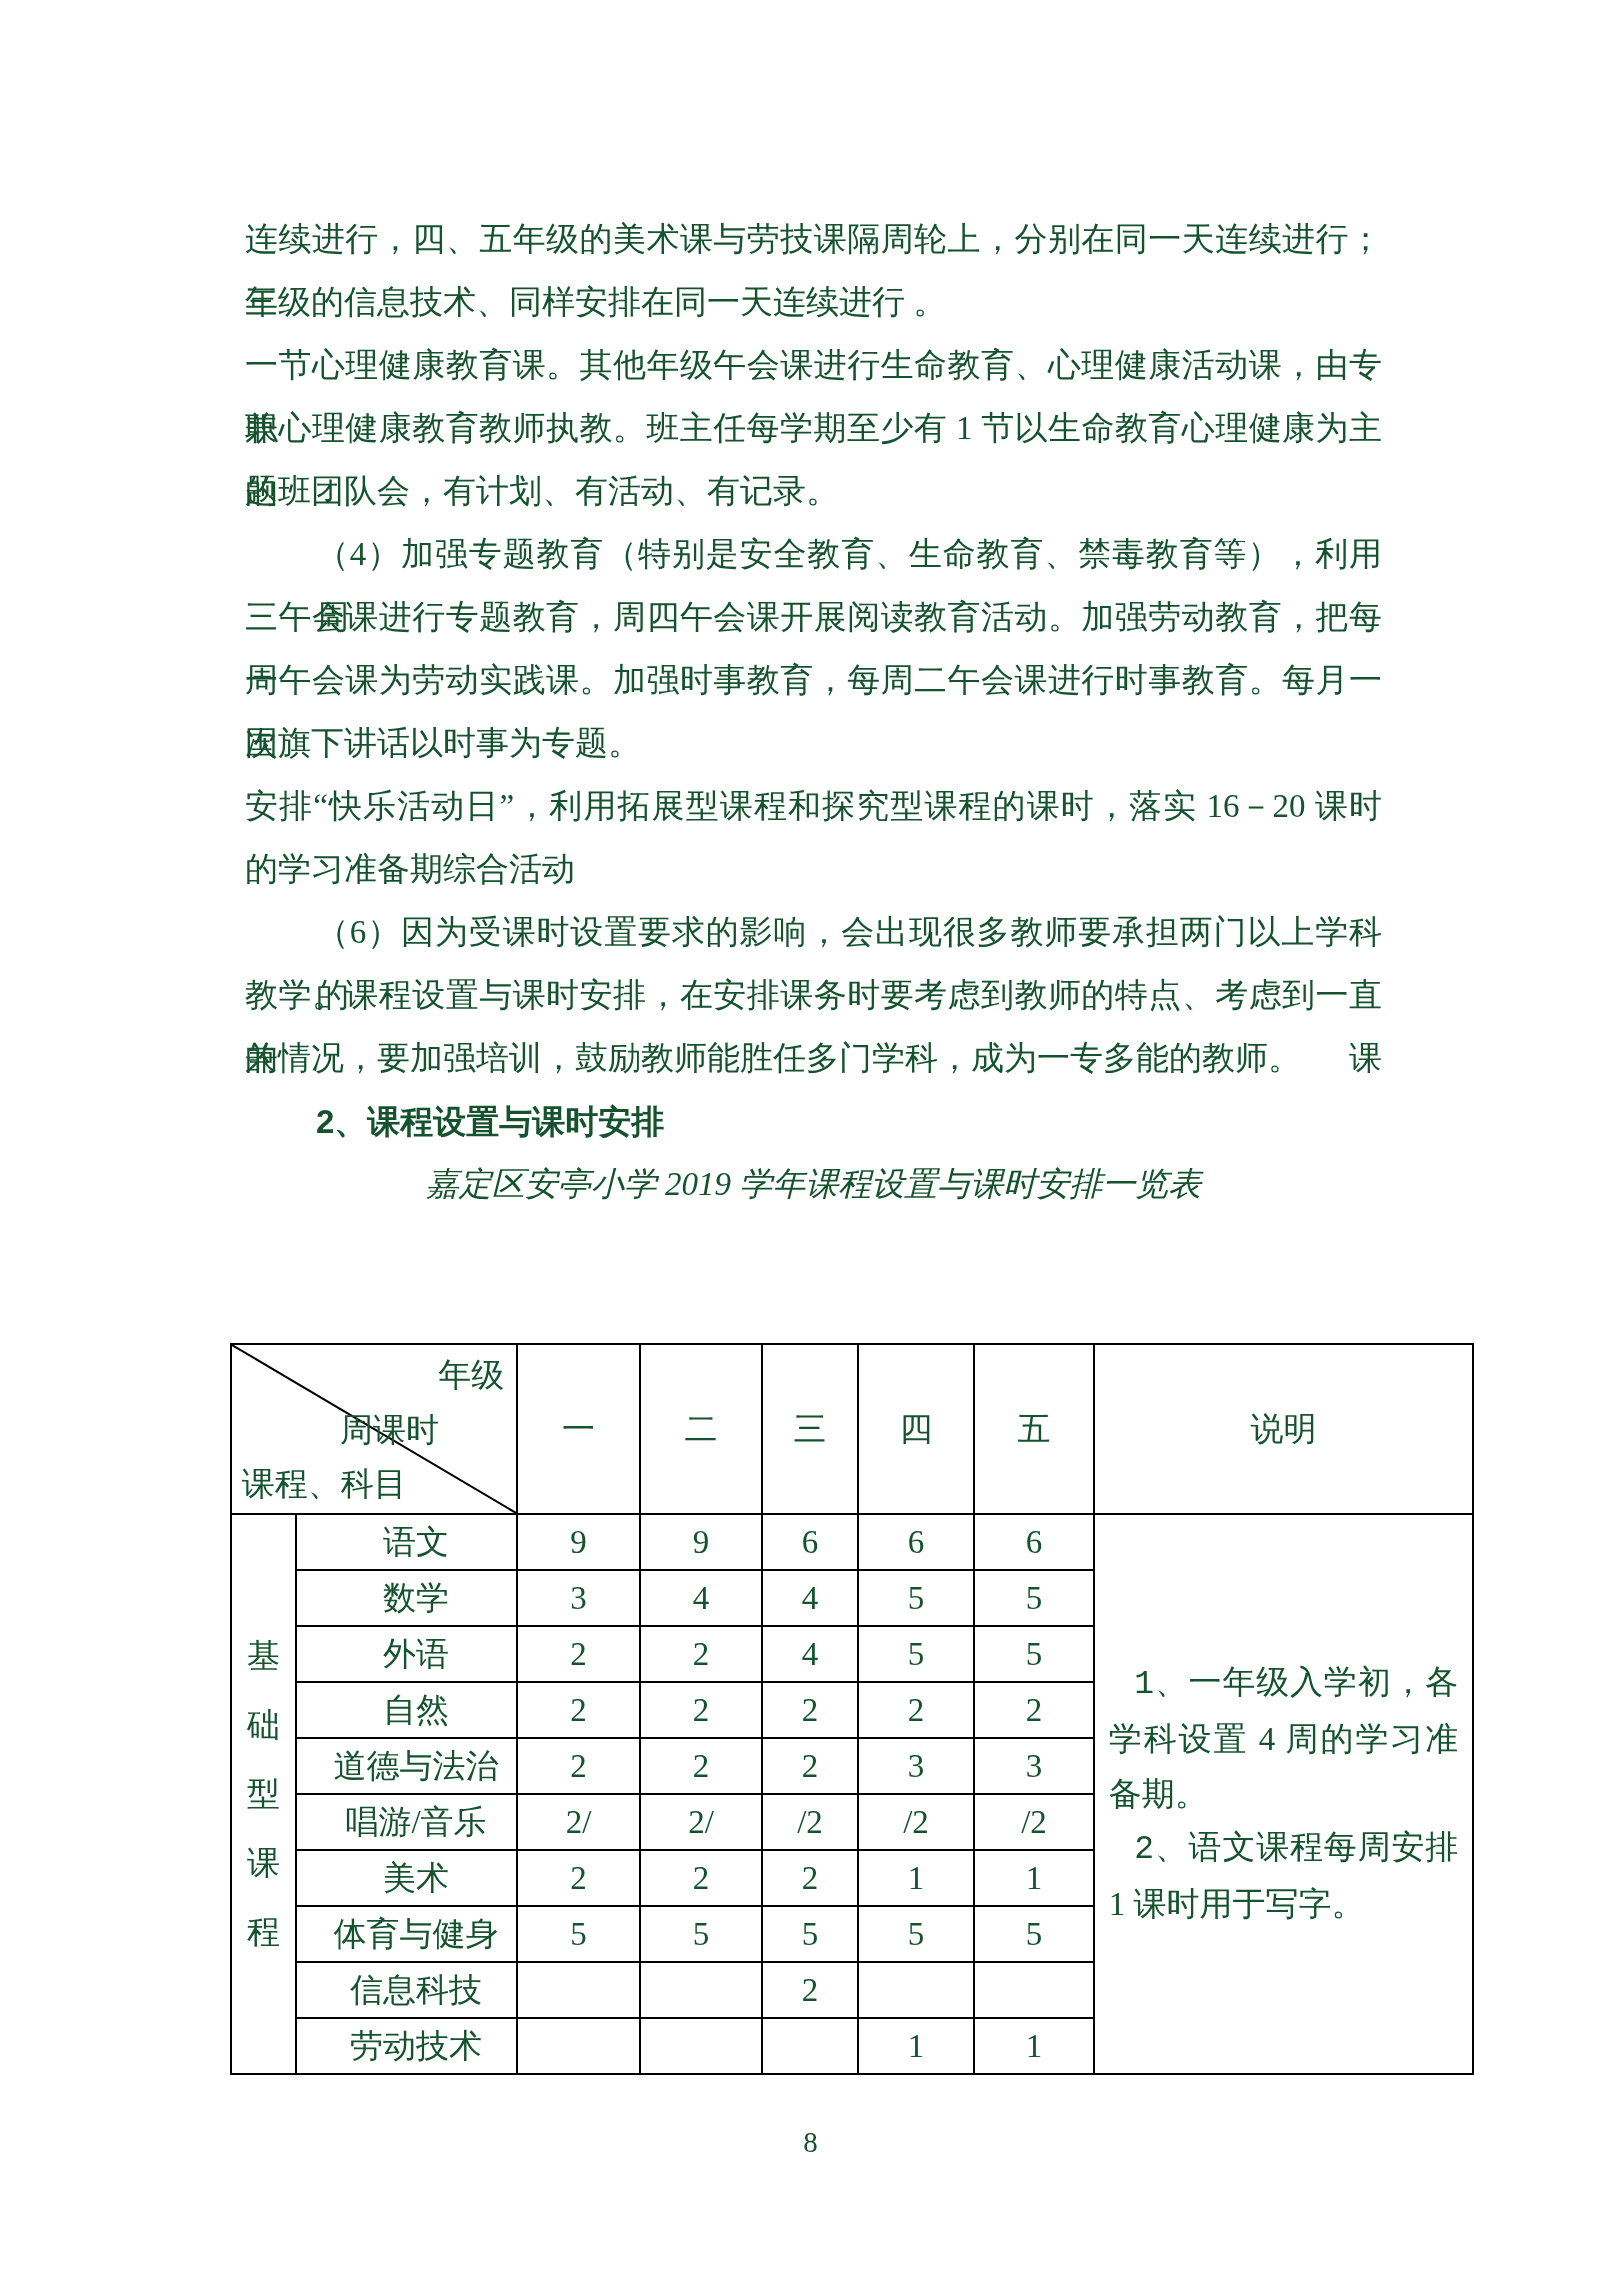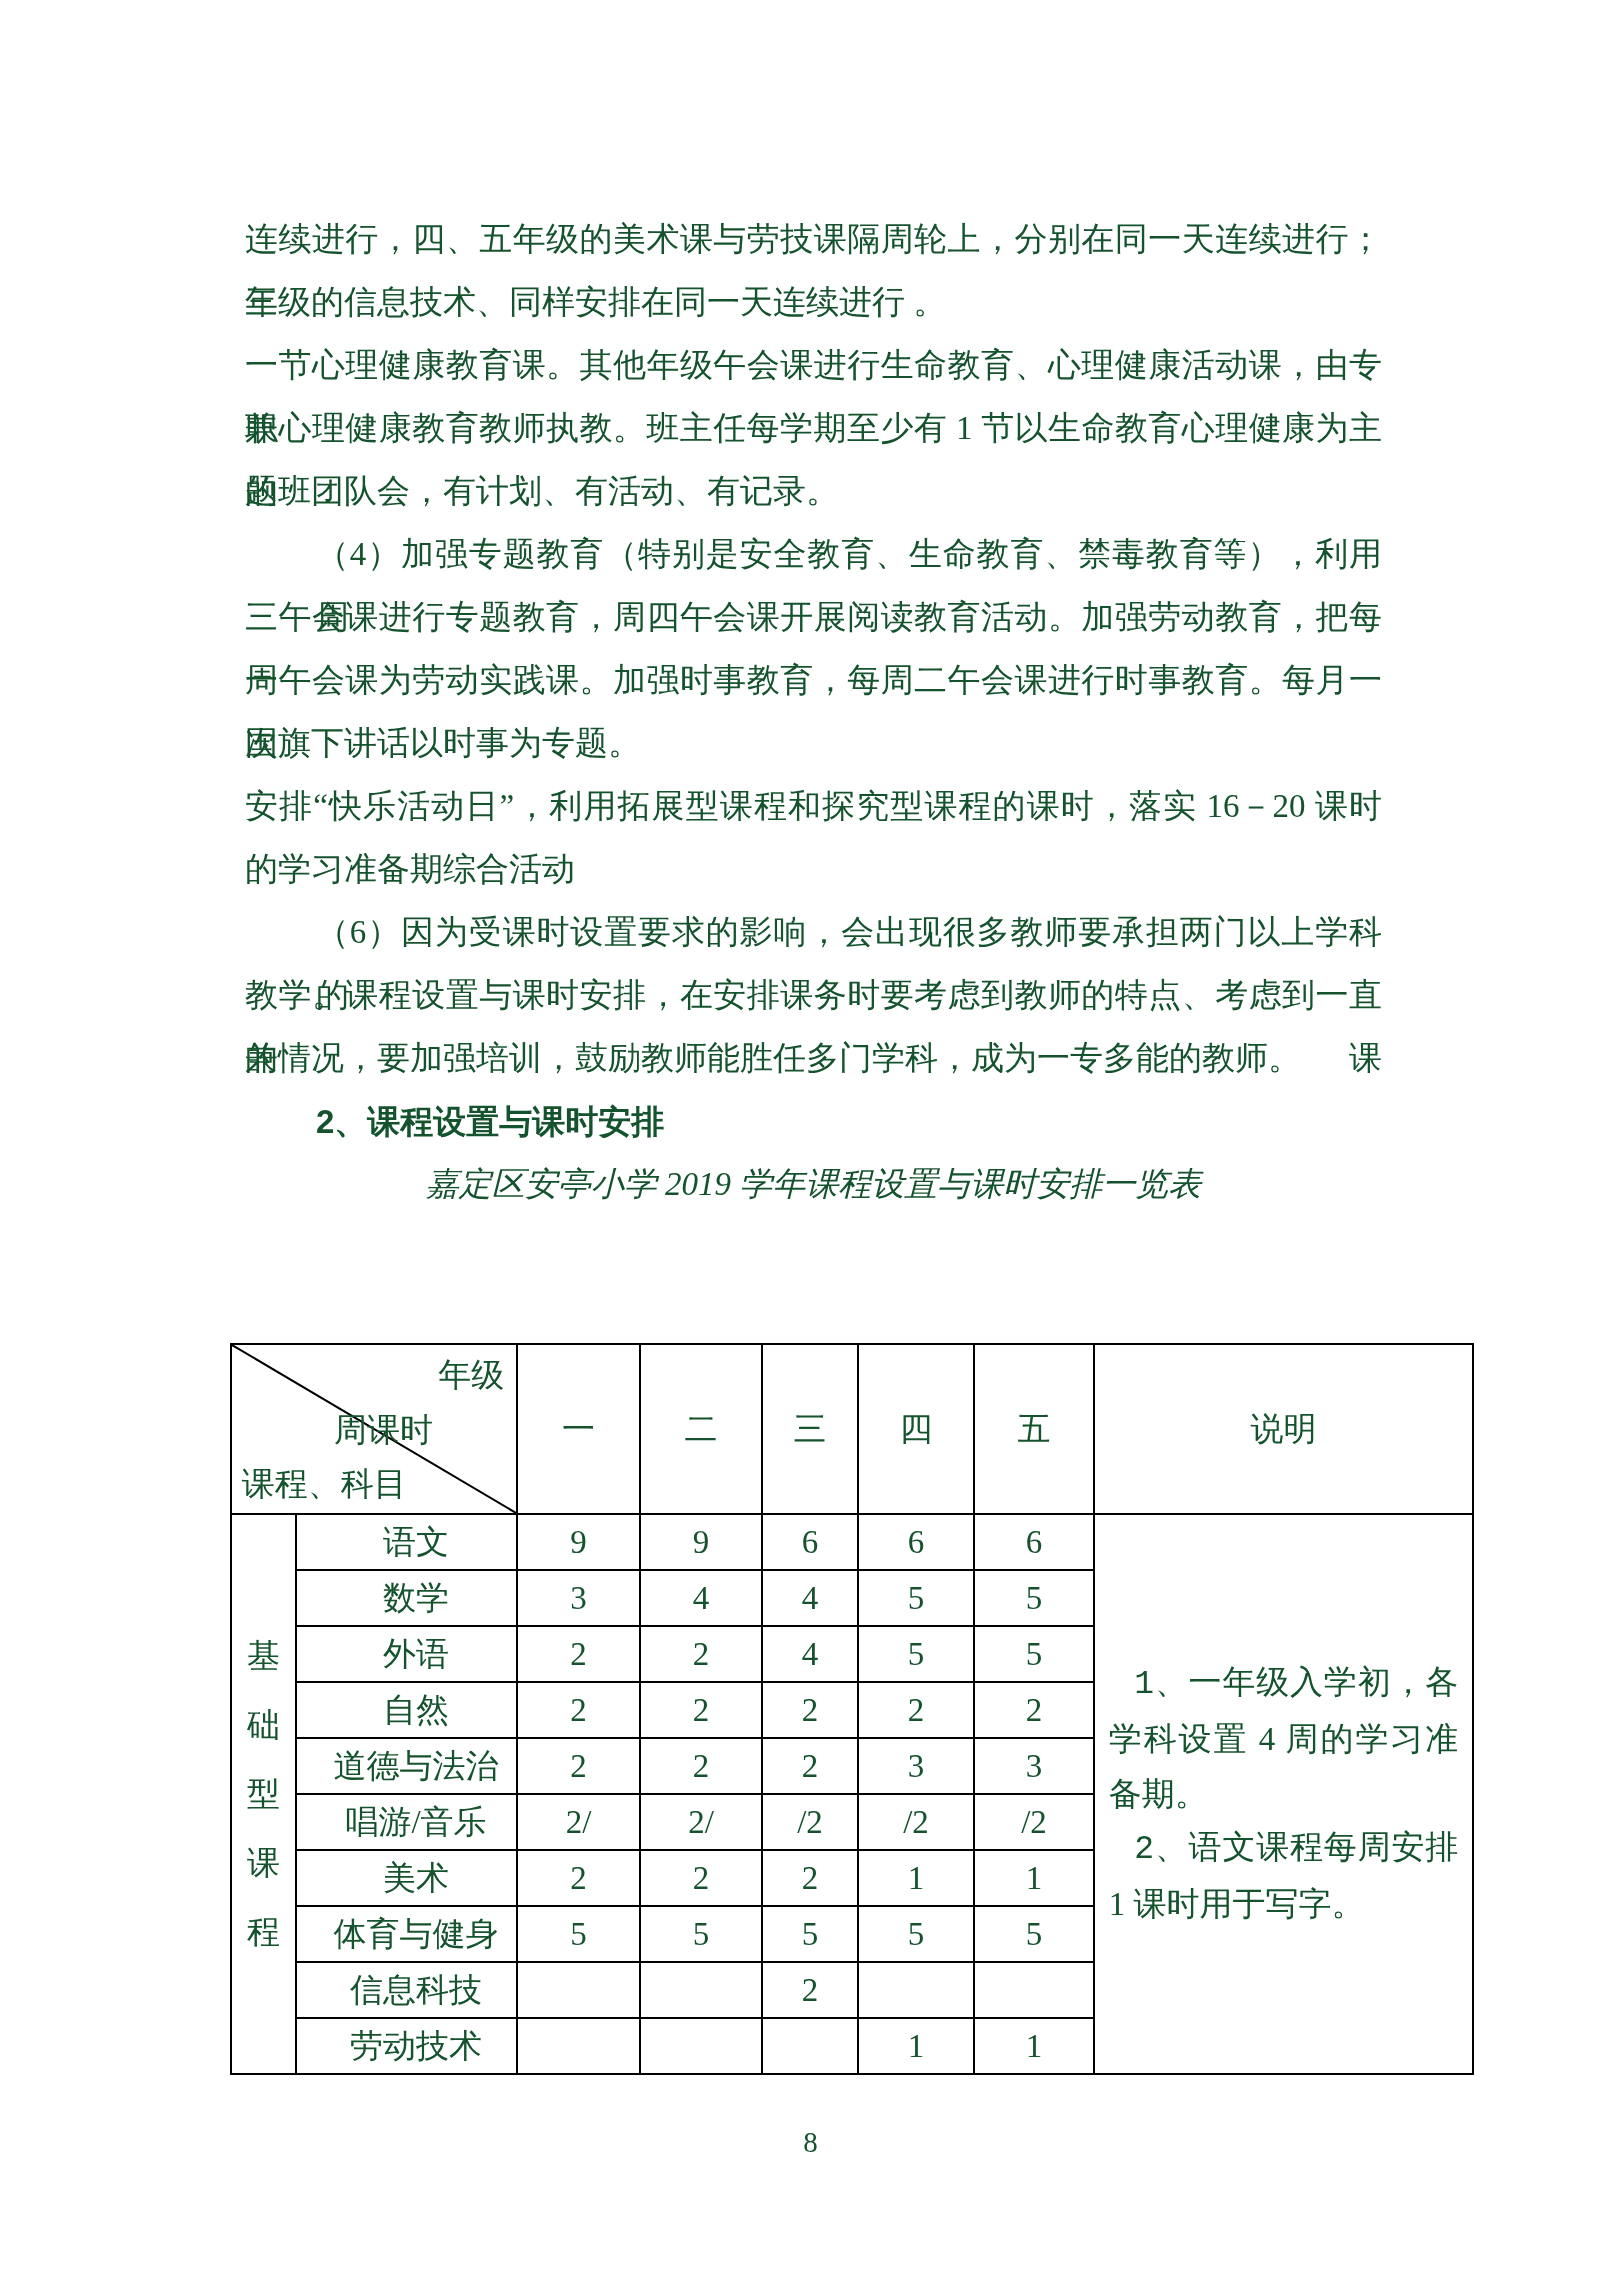--- a/index.html
+++ b/index.html
@@ -24,21 +24,21 @@
     border:2.9px solid #000;
   }
   table.sched td { border:2px solid #000; font-size:33px; }
   tr.hrow { height:170px;margin-left:10px; }
   tr.hrow td { border-bottom:2.9px solid #000; }
   tr.drow { height:56px; }
   td.corner { position:relative; padding:0; }
   td.corner svg { position:absolute; left:0; top:0; width:100%; height:100%; display:block; }
   td.corner .lbl { position:absolute; white-space:nowrap; }
   .lbl-grade   { top:7.8px;  right:11.8px; }
-  .lbl-week    { top:63px; left:102px; }
+  .lbl-week    { top:63px; left:108px; }
   .lbl-subject { bottom:5.9px; left:9.8px; }
   td.ghead { text-align:center; vertical-align:middle; }
   td.group { text-align:center; vertical-align:middle; padding:0; }
   td.group .gch { line-height:69px; font-size:33px; }
   td.subject { text-align:center; vertical-align:middle;padding-left:19px; }
   td.val { text-align:center; vertical-align:middle; font-size:31px; }
   td.notes { vertical-align:middle; padding:0 13.7px; }
   td.notes .nline { font-size:33px; line-height:55px; }
   td.notes .njust { text-align:justify; text-align-last:justify; }
   td.notes .nind { padding-left:25.5px;font-family:Liberation Mono, monospace; }

